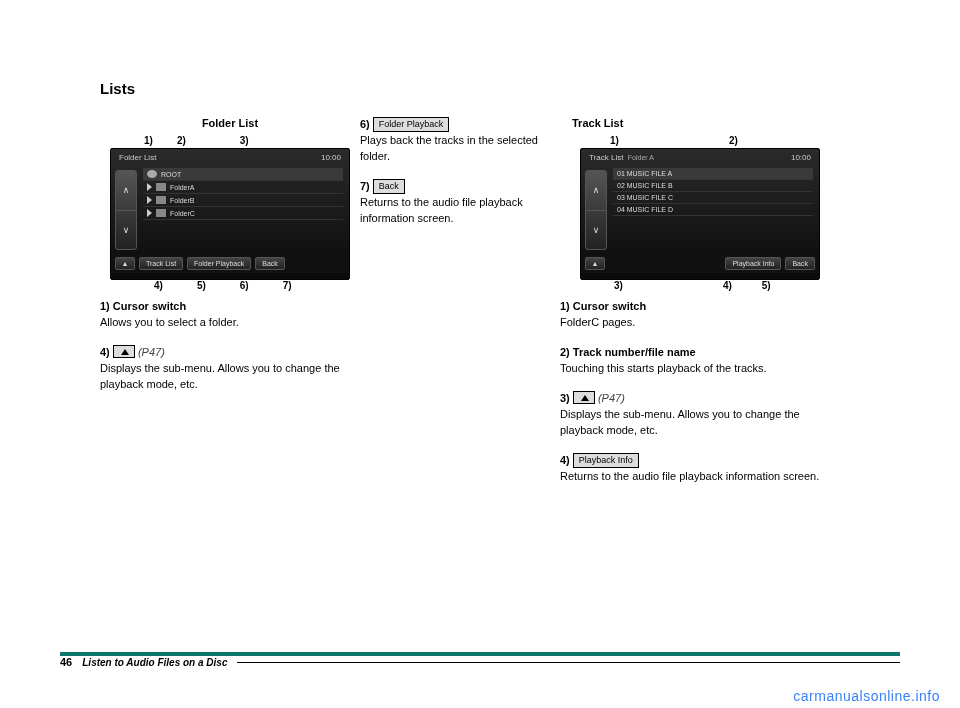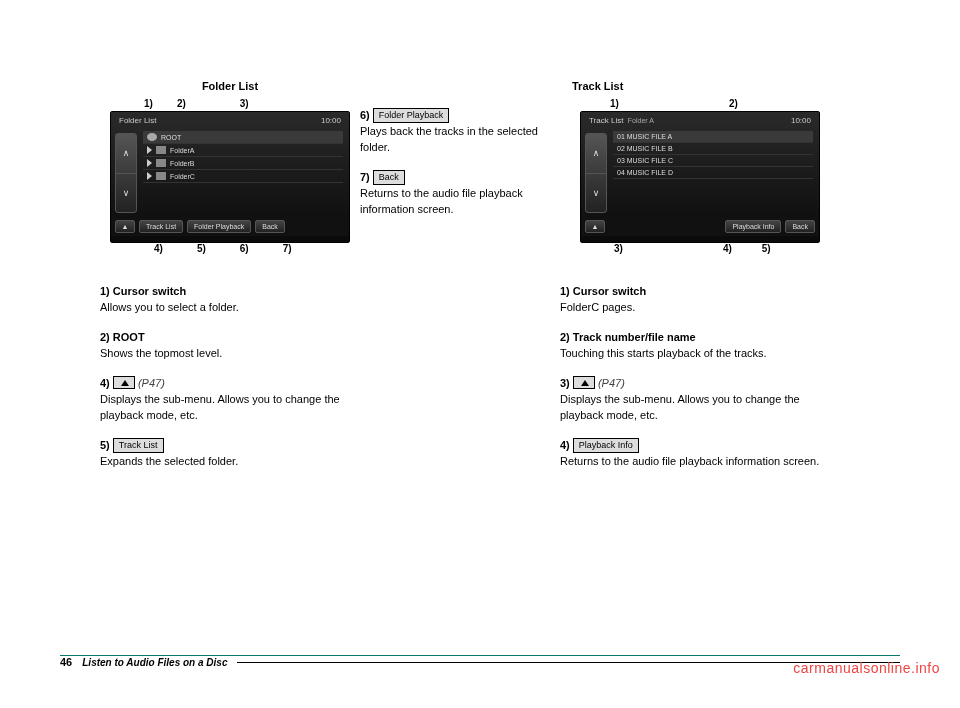--- a/index.html
+++ b/index.html
@@ -125,21 +125,21 @@
     padding:2px 6px;
     background:linear-gradient(#444,#222);
     border:1px solid #555;
     border-radius:2px;
     color:#ddd;
     white-space:nowrap;
   }
   .screen-footer .fbtn.tri { width:20px; text-align:center; padding:2px 0;}
   .screen-footer .spacer { flex:1; }
   
-  .desc-list { margin-top: 28px; }
+  .desc-list { }
   .desc-item { margin-bottom: 14px; line-height: 1.45; }
   .desc-item .num { font-weight: bold; }
   .desc-item .title { font-weight: bold; }
   .btn-label {
     display:inline-block;
     border:1px solid #000;
     padding:0 5px;
     font-size:9px;
     background:#ddd;
     line-height:13px;
@@ -162,43 +162,44 @@
     border-bottom:6px solid #000;
   }
   .ref { font-style: italic; color:#444;}
   .small-ico {
     display:inline-block;width:12px;height:10px;background:#999;vertical-align:-1px;margin-right:3px;
   }
   
   .page-footer {
     position:absolute;
     left:60px;right:60px;bottom:40px;
-    border-top:1px solid #0f766e;
+    border-top:4px solid #0f766e;
     padding-top:0;
     font-size:10px;
     display:flex;
     align-items:center;
     gap:10px;
     text-align:right;
   }
   .page-footer .pnum { font-weight:bold; font-size:11px;}
   .page-footer .ptitle { font-style:italic; font-weight:bold;}
   .hr-line { flex:1; height:1px; background:#000;}
   .watermark {
     position:absolute;
-    right:20px; bottom:32px;
+    right:20px; bottom:4px;
     font-size:14px;
-    color:#ef4444;
+    color:#3b82f6;
     letter-spacing:0.5px;
   }
 </style>
 </head>
 <body>
 
 <div class="page">
+  <h2 class="section-title">Lists</h2>
 
   <div class="cols">
 
     <div class="col-left">
       <div class="screenshot-caption">Folder List</div>
 
       <div class="device">
         <div class="callout-row top">
           <span>1)</span>
           <span>2)</span>
@@ -251,34 +252,24 @@
         </div>
       </div>
 
       <div class="desc-list">
         <div class="desc-item">
           <span class="num">1)</span>
           <span class="title">Cursor switch</span><br>
           <span>Allows you to select a folder.</span>
         </div>
         <div class="desc-item">
-          <span class="num">2)</span>
-          <span class="title">ROOT</span><br>
-          <span>Shows the topmost level.</span>
-        </div>
-        <div class="desc-item">
           <span class="num">4)</span>
           <span class="tri-btn"></span>
           <span class="ref">(P47)</span><br>
           <span>Displays the sub-menu. Allows you to change the playback mode, etc.</span>
-        </div>
-        <div class="desc-item">
-          <span class="num">5)</span>
-          <span class="btn-label">Track List</span><br>
-          <span>Expands the selected folder.</span>
         </div>
       </div>
     </div>
 
     <div class="col-mid">
       <div class="desc-list" style="">
         <div class="desc-item">
           <span class="num">6)</span>
           <span class="btn-label">Folder Playback</span><br>
           <span>Plays back the tracks in the selected folder.</span>

